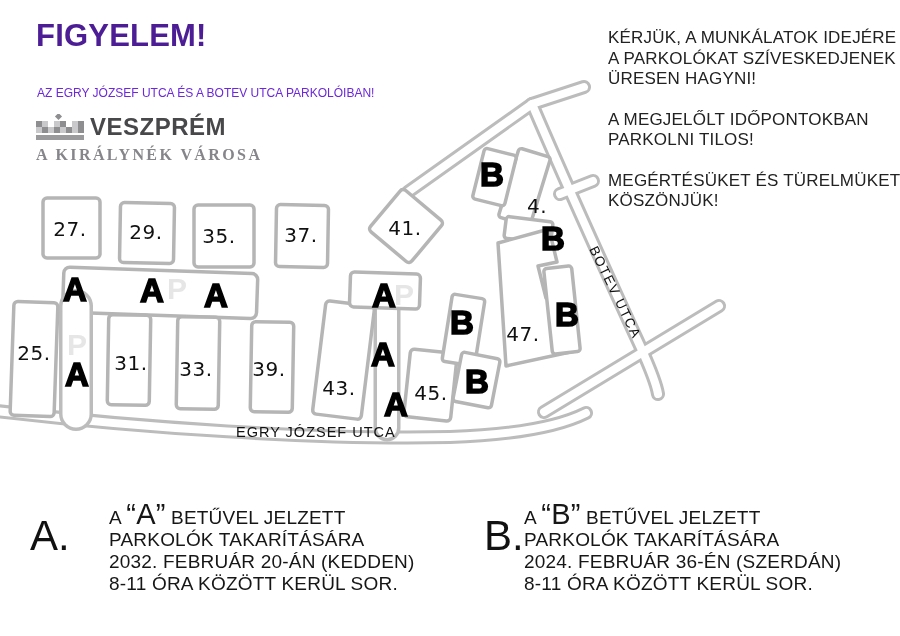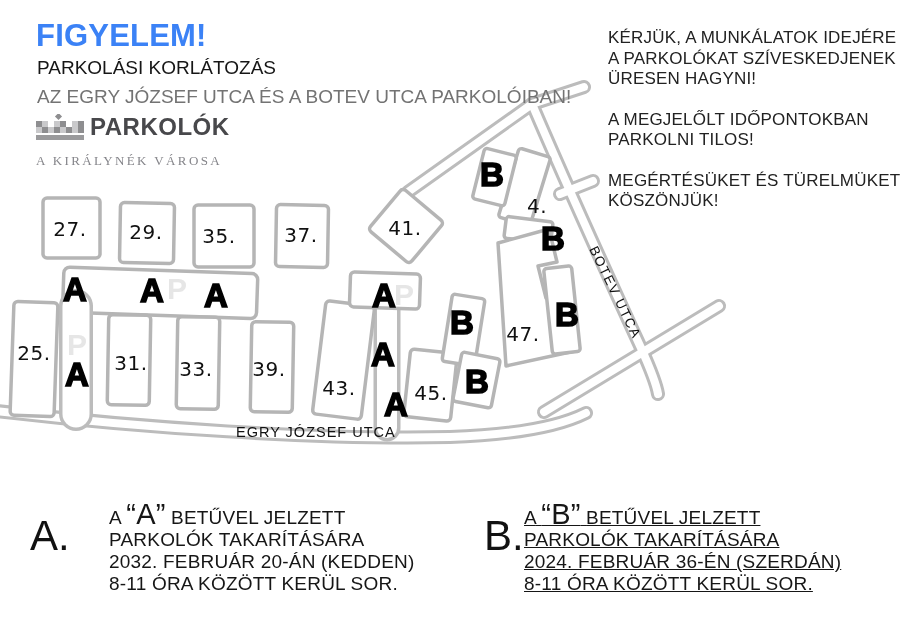--- a/index.html
+++ b/index.html
@@ -1,37 +1,37 @@
 <!DOCTYPE html>
 <html><head>
 <meta charset="utf-8">
 <style>
   html,body{margin:0;padding:0;background:#fff;}
   .page{position:relative;width:900px;height:636px;background:#fff;overflow:hidden;
         font-family:"Liberation Sans",sans-serif;color:#1a1a1a;}
   
-  .title{position:absolute;left:36px;top:18px;font-size:31px;font-weight:700;color:#3b82f6;letter-spacing:.2px;}
+  .title{position:absolute;left:36px;top:18px;font-size:31px;font-weight:700;color:#4c1d95;letter-spacing:.2px;}
   .sub1{position:absolute;left:37px;top:57px;font-size:19px;font-weight:500;color:#161616;}
-  .sub2{position:absolute;left:37px;top:86px;font-size:19px;font-weight:500;color:#737373;}
+  .sub2{position:absolute;left:37px;top:86px;font-size:12px;font-weight:500;color:#6d28d9;}
   
   .logo{position:absolute;left:36px;top:114px;width:230px;}
   .logo-row{display:flex;align-items:flex-start;gap:6px;}
   .logo-name{font-size:24px;font-weight:700;color:#48484b;letter-spacing:.5px;line-height:26px;}
-  .logo-tag{font-family:"Liberation Serif",serif;font-size:13px;letter-spacing:2.4px;color:#85858a;margin-top:12px;}
+  .logo-tag{font-family:"Liberation Serif",serif;font-size:16px;letter-spacing:2.4px;color:#85858a;margin-top:5px;font-weight:bold;}
   
   .notice{position:absolute;left:608px;top:28px;width:296px;font-size:17px;line-height:1.21;
           font-weight:500;letter-spacing:.2px;color:#222;}
   .notice p{margin:0 0 20px 0;}
   
   .bullet{position:absolute;font-size:42px;font-weight:500;color:#111;}
   .bullet-a{left:30px;top:512px;}
   .bullet-b{left:484px;top:512px;}
   .lines{position:absolute;font-size:19px;line-height:22px;font-weight:500;color:#161616;letter-spacing:.2px;}
   .lines-a{left:75px;top:500px;margin-left:34px;}
-  .lines-b{left:524px;top:500px;text-decoration:underline;}
+  .lines-b{left:524px;top:500px;}
   .bigletter{font-size:29px;font-weight:500;line-height:1;}
   
   .map{position:absolute;left:0;top:0;}
   .road-outer{fill:none;stroke:#bcbcbc;stroke-width:14;stroke-linecap:round;stroke-linejoin:round;}
   .road-inner{fill:none;stroke:#ffffff;stroke-width:8;stroke-linecap:round;stroke-linejoin:round;}
   .cor-outer{fill:none;stroke:#bcbcbc;stroke-width:34;stroke-linecap:round;}
   .cor-inner{fill:none;stroke:#ffffff;stroke-width:27;stroke-linecap:round;}
   .cor2-outer{fill:none;stroke:#bcbcbc;stroke-width:27;stroke-linecap:round;}
   .cor2-inner{fill:none;stroke:#ffffff;stroke-width:20;stroke-linecap:round;}
   .bld{fill:#ffffff;stroke:#b5b5b5;stroke-width:3.5;stroke-linejoin:round;}
@@ -129,21 +129,20 @@
       <text class="marker" x="567" y="326">B</text>
     </g>
 
     <g>
       <text class="street" font-size="13.5" letter-spacing="1.5" transform="translate(589,249) rotate(64)">BOTEV UTCA</text>
       <text class="street" font-size="14.5" letter-spacing="1" x="236" y="437">EGRY JÓZSEF UTCA</text>
     </g>
   </svg>
 
   <div class="title">FIGYELEM!</div>
-  <div class="sub1">PARKOLÁSI KORLÁTOZÁS</div>
   <div class="sub2">AZ EGRY JÓZSEF UTCA ÉS A BOTEV UTCA PARKOLÓIBAN!</div>
 
   <div class="logo">
     <div class="logo-row">
       <svg width="48" height="27" viewBox="0 0 48 27">
         <rect x="20" y="0" width="5" height="5" transform="rotate(45 22.5 2.5)" fill="#8e8e90"></rect>
         <rect x="0" y="7" width="6" height="6" fill="#8e8e90"></rect>
         <rect x="6" y="7" width="6" height="6" fill="#c9c9cb"></rect>
         <rect x="18" y="7" width="6" height="6" fill="#c9c9cb"></rect>
         <rect x="24" y="7" width="6" height="6" fill="#8e8e90"></rect>
@@ -152,21 +151,21 @@
         <rect x="0" y="13" width="6" height="6" fill="#c9c9cb"></rect>
         <rect x="6" y="13" width="6" height="6" fill="#8e8e90"></rect>
         <rect x="12" y="13" width="6" height="6" fill="#c9c9cb"></rect>
         <rect x="18" y="13" width="6" height="6" fill="#8e8e90"></rect>
         <rect x="24" y="13" width="6" height="6" fill="#c9c9cb"></rect>
         <rect x="30" y="13" width="6" height="6" fill="#8e8e90"></rect>
         <rect x="36" y="13" width="6" height="6" fill="#c9c9cb"></rect>
         <rect x="42" y="13" width="6" height="6" fill="#8e8e90"></rect>
         <rect x="0" y="21" width="48" height="5" fill="#9a9a9c"></rect>
       </svg>
-      <span class="logo-name">PARKOLÓK</span>
+      <span class="logo-name">VESZPRÉM</span>
     </div>
     <div class="logo-tag">A KIRÁLYNÉK VÁROSA</div>
   </div>
 
   <div class="notice">
     <p>KÉRJÜK, A MUNKÁLATOK IDEJÉRE A PARKOLÓKAT SZÍVESKEDJENEK ÜRESEN HAGYNI!</p>
     <p>A MEGJELŐLT IDŐPONTOKBAN PARKOLNI TILOS!</p>
     <p>MEGÉRTÉSÜKET ÉS TÜRELMÜKET KÖSZÖNJÜK!</p>
   </div>
 

